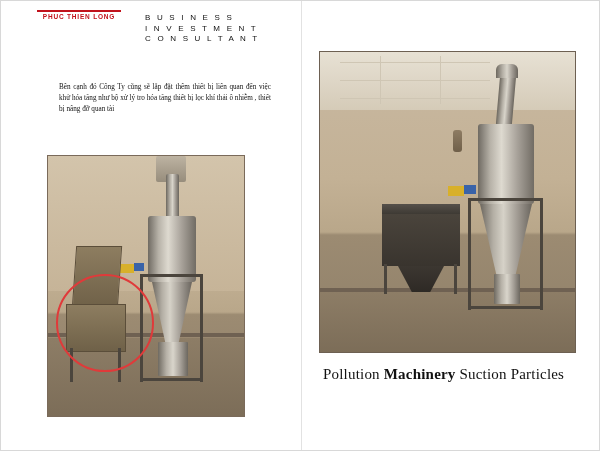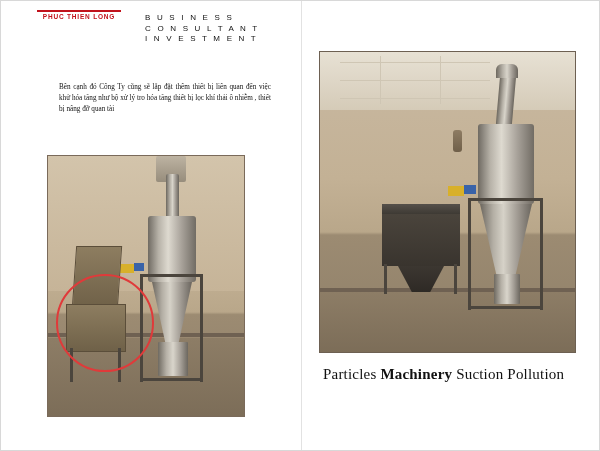--- a/index.html
+++ b/index.html
@@ -237,22 +237,22 @@
 
 <div class="page">
 
   <div class="header">
     <div class="logo-block">
       <span class="logo-sub-line"></span>
       <div class="logo-sub">PHUC THIEN LONG</div>
     </div>
     <div class="header-words">
       <div>B U S I N E S S</div>
+      <div>I N V E S T M E N T</div>
       <div>C O N S U L T A N T</div>
-      <div>I N V E S T M E N T</div>
     </div>
   </div>
 
   <div class="divider"></div>
 
   <div class="left-col">
 
     <div class="body-text">Bên cạnh đó Công Ty cũng sẽ lắp đặt thêm thiết bị liên quan đến việc khử hóa tăng như bộ xử lý tro hóa tăng thiết bị lọc khí thải ô nhiễm , thiết bị nâng đỡ quan tài</div>
 
     <div class="photo photo-left">
@@ -317,18 +317,18 @@
       <div class="blue-tag" style="left:144px; top:133px; width:12px; height:9px;"></div>
 
       <div class="hopper-top" style="left:62px; top:152px; width:78px; height:10px;"></div>
       <div class="hopper" style="left:62px; top:162px; width:78px; height:52px;"></div>
       <div class="hopper" style="left:78px; top:214px; width:46px; height:26px; clip-path: polygon(0 0, 100% 0, 70% 100%, 30% 100%); background:linear-gradient(180deg,#3c3731,#2e2a25);"></div>
       <div class="frame-leg" style="left:64px; top:212px; width:3px; height:30px;"></div>
       <div class="frame-leg" style="left:134px; top:212px; width:3px; height:30px;"></div>
     </div>
 
     <div class="caption">
-      <span>Particles </span><b>Machinery</b><span> Suction Pollution</span>
+      <span>Pollution </span><b>Machinery</b><span> Suction Particles</span>
     </div>
 
   </div>
 
 </div>
 
 </body></html>

